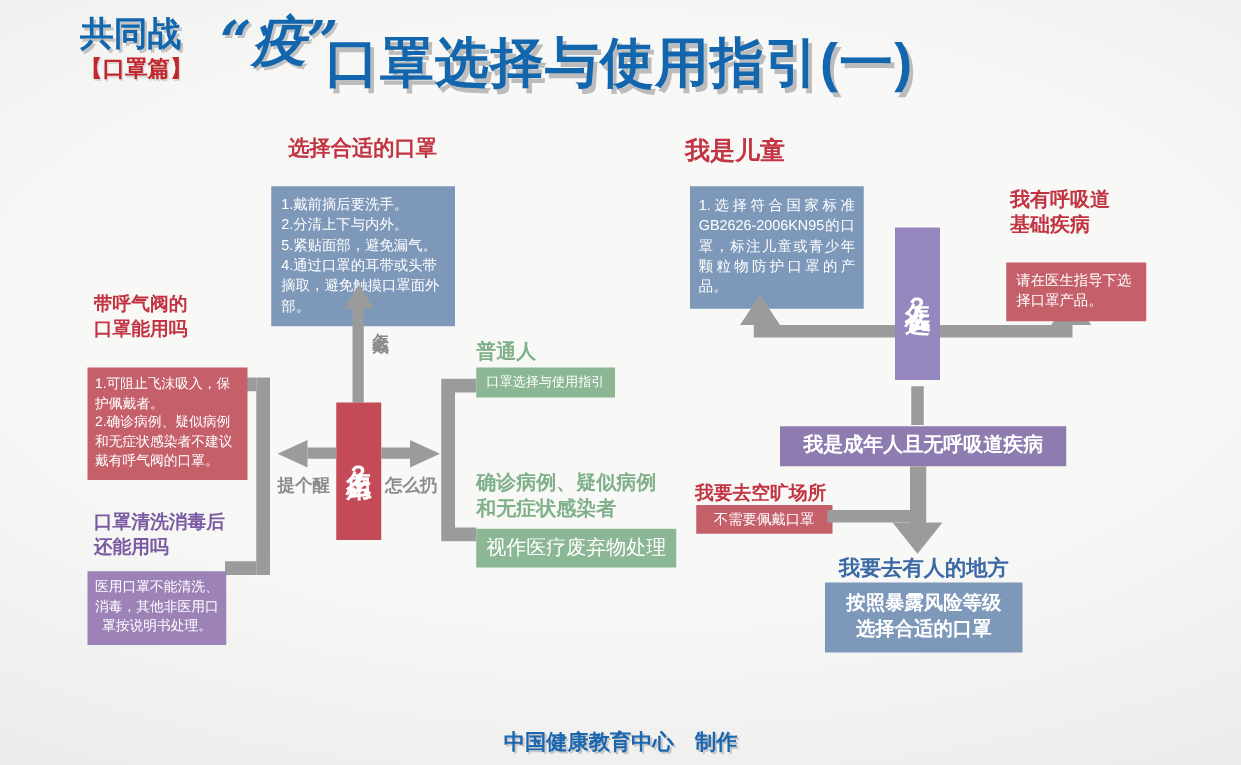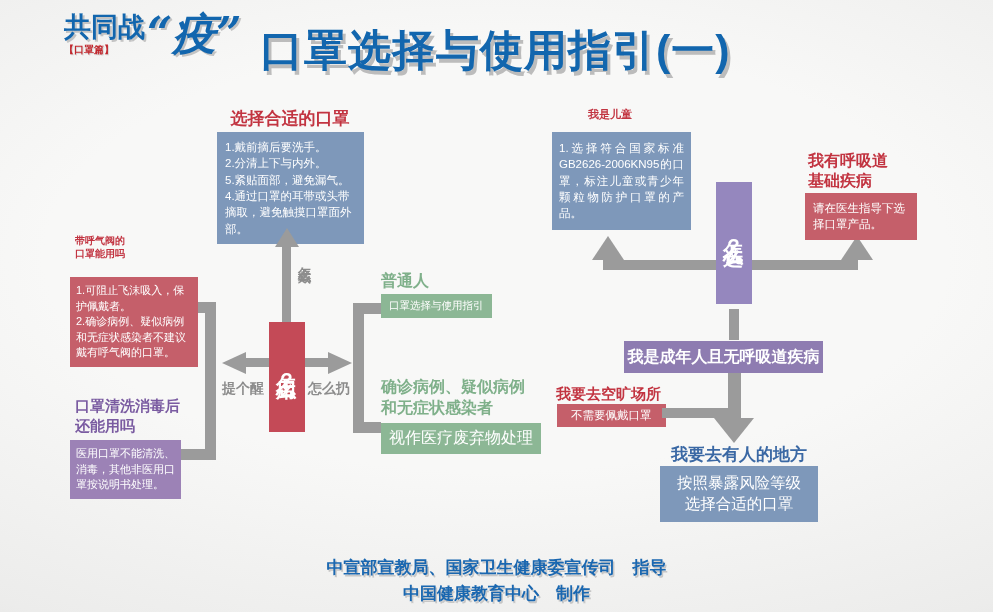--- a/index.html
+++ b/index.html
@@ -13,22 +13,22 @@
   .h-red{color:#c23441;font-weight:bold;}
   .h-green{color:#7fb08a;font-weight:bold;}
   .h-purple{color:#7a5ba1;font-weight:bold;}
   .h-blue{color:#3a68a4;font-weight:bold;}
   .pre{white-space:pre-line;}
   
   .panel{color:#ffffff;box-sizing:border-box;}
   .p-blue{background:#7e98ba;}
   .p-red{background:#c55f6a;}
   .p-green{background:#8cb795;}
-  .p-purple{background:#9c82b6;}
-  .body-txt{font-size:11.5px;line-height:1.42;}
+  .p-purple{background:#9c82b6;text-align:center;}
+  .body-txt{font-size:11.5px;line-height:1.42;margin-top:17px;}
   .body-txt div{margin:0;}
   
   .hub{
     color:#fff;font-weight:bold;font-size:20px;letter-spacing:3px;
     writing-mode:vertical-rl;text-orientation:upright;
     display:flex;align-items:center;justify-content:center;box-sizing:border-box;
   }
   .hub-use{background:#c44a57;}
   .hub-choose{background:#9587be;}
   
@@ -37,23 +37,23 @@
   .glabel{color:#8c8c8c;font-weight:bold;font-size:14px;text-align:center;}
   .vlabel{
     color:#8c8c8c;font-weight:bold;font-size:13px;
     writing-mode:vertical-rl;text-orientation:upright;letter-spacing:2px;
   }
   
   .main-title{
     font-size:43px;font-weight:900;color:#1266ae;letter-spacing:1px;
     text-shadow:3px 4px 0 #bcbcbc;
   }
-  .logo{display:flex;align-items:flex-start;}
+  .logo{display:flex;align-items:flex-start;gap:20px;}
   .logo-main{font-size:27px;font-weight:900;color:#1266ae;line-height:1.05;text-shadow:2px 2px 0 #c3c3c3;}
-  .logo-badge{font-size:10px;font-weight:bold;color:#c1272d;margin-top:2px;text-shadow:1px 1px 0 #d7d7d7;}
+  .logo-badge{font-size:18px;font-weight:bold;color:#c1272d;margin-top:2px;text-shadow:1px 1px 0 #d7d7d7;}
   .logo-yi{
     font-family:"DejaVu Serif",serif;font-style:italic;font-weight:bold;
     font-size:44px;color:#1266ae;line-height:0.95;margin-left:2px;text-shadow:2px 2px 0 #c3c3c3;
   }
   .credit-line{
     width:993px;text-align:center;font-size:17px;font-weight:bold;color:#1a67b0;
     text-shadow:1.5px 1.5px 0 #c7c7c7;
   }
 </style>
 </head>
@@ -89,69 +89,68 @@
   <div class="abs glabel" style="left:222px;top:380px;">提个醒</div>
 
   <div class="abs line" style="left:305px;top:358px;width:23px;height:9px;"></div>
   <div class="abs tri" style="left:328px;top:352px;border-top:11px solid transparent;border-bottom:11px solid transparent;border-left:24px solid #9b9b9b;"></div>
   <div class="abs glabel" style="left:308px;top:380px;">怎么扔</div>
 
   <div class="abs line" style="left:205px;top:302px;width:11px;height:158px;"></div>
   <div class="abs line" style="left:180px;top:302px;width:25px;height:11px;"></div>
   <div class="abs line" style="left:180px;top:449px;width:25px;height:11px;"></div>
 
-  <div class="abs h-red pre" style="left:75px;top:234px;font-size:10px;line-height:1.3;">带呼气阀的
+  <div class="abs h-red pre" style="left:75px;top:234px;font-size:15px;line-height:1.3;">带呼气阀的
 口罩能用吗</div>
   <div class="abs panel p-red body-txt" style="left:70px;top:277px;width:128px;padding:6px;font-size:11px;">
     <div>1.可阻止飞沫吸入，保护佩戴者。</div>
     <div>2.确诊病例、疑似病例和无症状感染者不建议戴有呼气阀的口罩。</div>
   </div>
 
-  <div class="abs h-purple pre" style="left:75px;top:396px;font-size:15px;line-height:1.3;">口罩清洗消毒后
+  <div class="abs h-purple pre" style="left:75px;top:408px;font-size:15px;line-height:1.3;">口罩清洗消毒后
 还能用吗</div>
   <div class="abs panel p-purple body-txt" style="left:70px;top:440px;width:111px;padding:6px;font-size:11px;">医用口罩不能清洗、消毒，其他非医用口罩按说明书处理。</div>
 
   <div class="abs line" style="left:353px;top:303px;width:11px;height:130px;"></div>
   <div class="abs line" style="left:364px;top:303px;width:17px;height:11px;"></div>
   <div class="abs line" style="left:364px;top:422px;width:17px;height:11px;"></div>
 
   <div class="abs h-green" style="left:381px;top:271px;font-size:16px;">普通人</div>
   <div class="abs panel p-green" style="left:381px;top:294px;padding:5px 8px;font-size:10.5px;white-space:nowrap;">口罩选择与使用指引</div>
 
   <div class="abs h-green pre" style="left:381px;top:377px;font-size:16px;line-height:1.3;">确诊病例、疑似病例
 和无症状感染者</div>
   <div class="abs panel p-green" style="left:381px;top:423px;padding:5px 8px;font-size:16px;white-space:nowrap;">视作医疗废弃物处理</div>
 
-  <div class="abs h-red" style="left:588px;top:107px;font-size:11px;">我是儿童</div>
+  <div class="abs h-red" style="left:548px;top:107px;font-size:20px;">我是儿童</div>
   <div class="abs panel p-blue body-txt" style="left:552px;top:132px;width:139px;min-height:96px;padding:8px 7px;text-align:justify;">
     <div>1.选择符合国家标准GB2626-2006KN95的口罩，标注儿童或青少年颗粒物防护口罩的产品。</div>
   </div>
 
   <div class="abs tri" style="left:592px;top:236px;border-left:16px solid transparent;border-right:16px solid transparent;border-bottom:24px solid #9b9b9b;"></div>
   <div class="abs line" style="left:603px;top:260px;width:114px;height:10px;"></div>
 
   <div class="abs hub hub-choose" style="left:716px;top:182px;width:36px;height:122px;">怎么选?</div>
 
   <div class="abs line" style="left:752px;top:260px;width:106px;height:10px;"></div>
   <div class="abs tri" style="left:841px;top:236px;border-left:16px solid transparent;border-right:16px solid transparent;border-bottom:24px solid #9b9b9b;"></div>
 
   <div class="abs h-red pre" style="left:808px;top:151px;font-size:16px;line-height:1.25;">我有呼吸道
 基础疾病</div>
   <div class="abs panel p-red body-txt" style="left:805px;top:193px;width:112px;padding:7px 8px;">请在医生指导下选择口罩产品。</div>
 
   <div class="abs line" style="left:729px;top:309px;width:10px;height:31px;"></div>
-  <div class="abs" style="left:624px;top:341px;width:199px;height:32px;background:#8e7cb1;color:#fff;font-weight:bold;font-size:16px;text-align:center;line-height:32px;">我是成年人且无呼吸道疾病</div>
+  <div class="abs" style="left:624px;top:341px;width:229px;height:32px;background:#8e7cb1;color:#fff;font-weight:bold;font-size:16px;text-align:center;line-height:32px;">我是成年人且无呼吸道疾病</div>
 
   <div class="abs line" style="left:728px;top:373px;width:13px;height:47px;"></div>
   <div class="abs tri" style="left:714px;top:418px;border-left:20px solid transparent;border-right:20px solid transparent;border-top:25px solid #9b9b9b;"></div>
 
   <div class="abs h-red" style="left:556px;top:385px;font-size:15px;">我要去空旷场所</div>
   <div class="abs panel p-red" style="left:557px;top:404px;padding:4px 14px;font-size:11.5px;white-space:nowrap;">不需要佩戴口罩</div>
   <div class="abs line" style="left:662px;top:408px;width:66px;height:10px;"></div>
 
   <div class="abs h-blue" style="left:660px;top:443px;width:158px;text-align:center;font-size:17px;">我要去有人的地方</div>
-  <div class="abs panel p-blue pre" style="left:660px;top:466px;width:158px;height:56px;display:flex;align-items:center;justify-content:center;text-align:center;font-weight:normal;font-size:15.5px;line-height:1.35;">按照暴露风险等级
+  <div class="abs panel p-blue pre" style="left:660px;top:466px;width:158px;height:56px;display:flex;align-items:center;justify-content:center;text-align:center;font-weight:bold;font-size:15.5px;line-height:1.35;">按照暴露风险等级
 选择合适的口罩</div>
 
-  <div class="abs credit-line" style="top:556px;left:0;">中宣部宣教局、国家卫生健康委宣传司　指导</div>
   <div class="abs credit-line" style="top:582px;left:0;">中国健康教育中心　制作</div>
 
 </div>
 
 </body></html>

